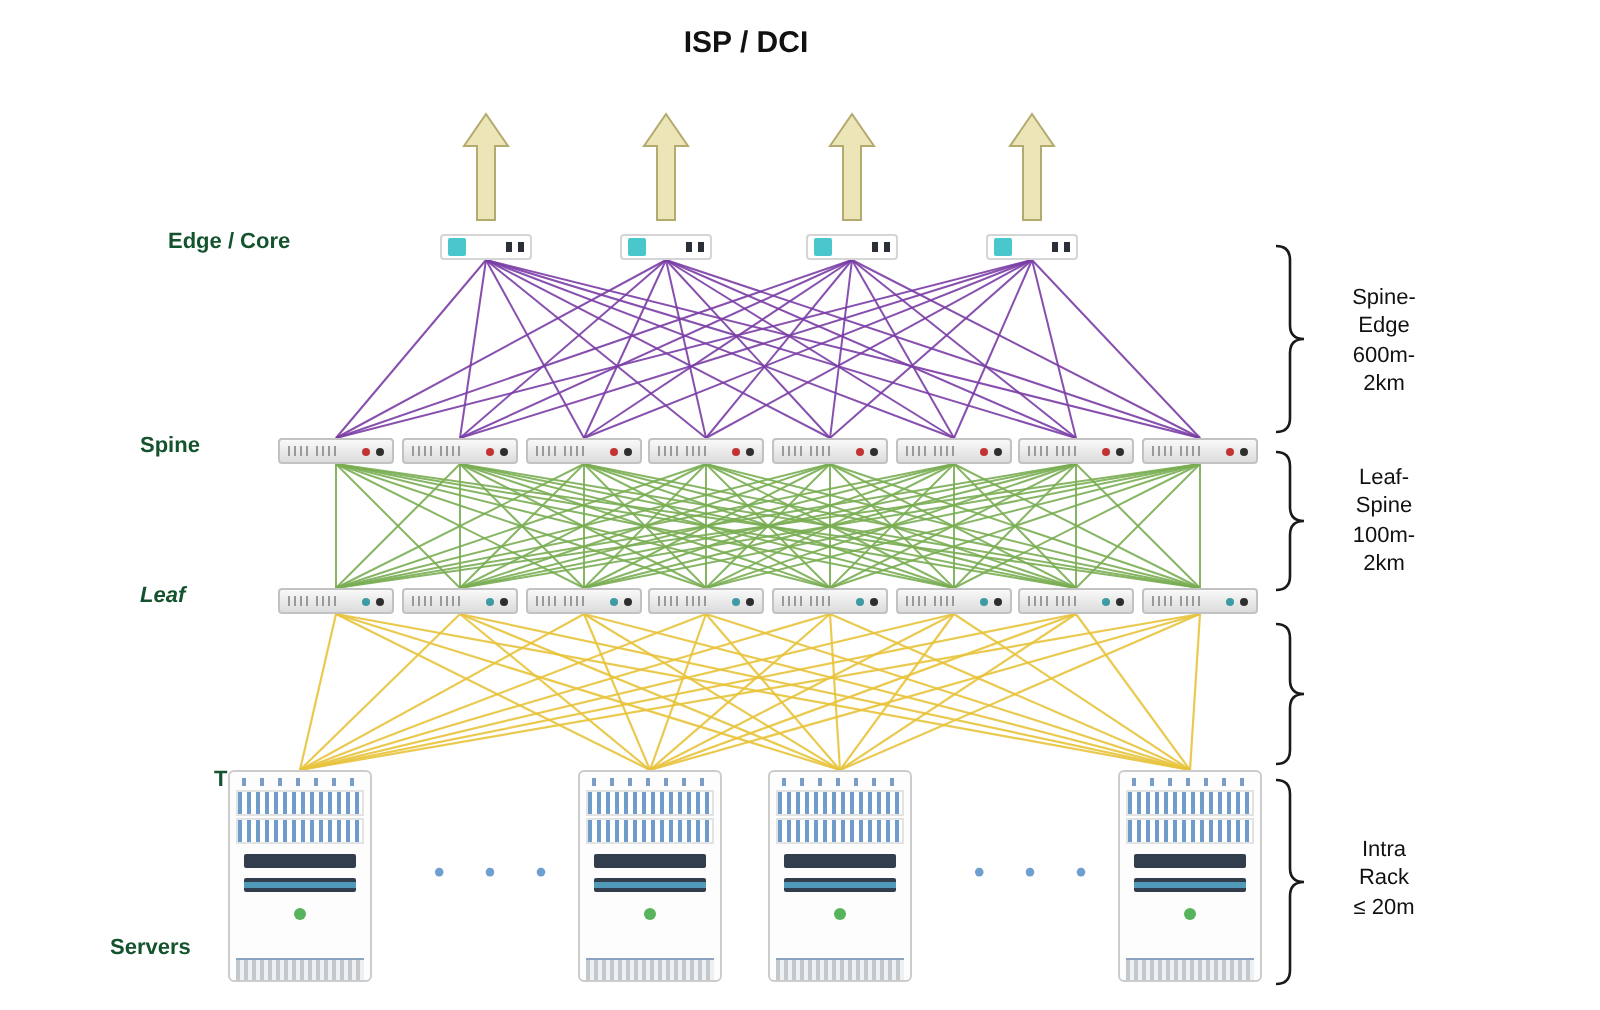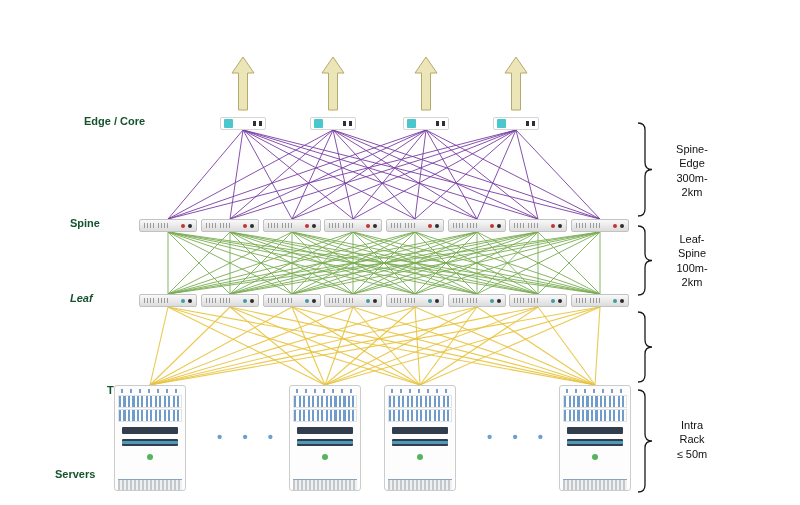--- a/index.html
+++ b/index.html
@@ -199,20 +199,21 @@
       <polygon points="243,57 254,73 247.5,73 247.5,110 238.5,110 238.5,73 232,73" fill="#ebe5b8" stroke="#b5aa6d" stroke-width="1"></polygon>
       <polygon points="333,57 344,73 337.5,73 337.5,110 328.5,110 328.5,73 322,73" fill="#ebe5b8" stroke="#b5aa6d" stroke-width="1"></polygon>
       <polygon points="426,57 437,73 430.5,73 430.5,110 421.5,110 421.5,73 415,73" fill="#ebe5b8" stroke="#b5aa6d" stroke-width="1"></polygon>
       <polygon points="516,57 527,73 520.5,73 520.5,110 511.5,110 511.5,73 505,73" fill="#ebe5b8" stroke="#b5aa6d" stroke-width="1"></polygon>
       <path d="M 638,123 Q 645,123 645,130 L 645,162.5 Q 645,169.5 652,169.5 Q 645,169.5 645,176.5 L 645,209 Q 645,216 638,216" fill="none" stroke="#1a1a1a" stroke-width="1.3"></path>
       <path d="M 638,226 Q 645,226 645,233 L 645,253.5 Q 645,260.5 652,260.5 Q 645,260.5 645,267.5 L 645,288 Q 645,295 638,295" fill="none" stroke="#1a1a1a" stroke-width="1.3"></path>
       <path d="M 638,312 Q 645,312 645,319 L 645,340 Q 645,347 652,347 Q 645,347 645,354 L 645,375 Q 645,382 638,382" fill="none" stroke="#1a1a1a" stroke-width="1.3"></path>
       <path d="M 638,390 Q 645,390 645,397 L 645,434 Q 645,441 652,441 Q 645,441 645,448 L 645,485 Q 645,492 638,492" fill="none" stroke="#1a1a1a" stroke-width="1.3"></path>
     </svg>
 
+  <div class="title">ISP / DCI</div>
 
   <div class="layer-label lbl-edge">Edge / Core</div>
   <div class="layer-label lbl-spine">Spine</div>
   <div class="layer-label lbl-leaf">Leaf</div>
   <div class="layer-label lbl-tor">TOR</div>
   <div class="layer-label lbl-servers">Servers</div>
 
   <div id="edge-row">
       <div class="edge-device" style="left: 220px; top: 117px;">
         <div class="edge-chip"></div>
@@ -376,22 +377,22 @@
         <div class="rack-led"></div>
         <div class="rack-base"></div>
       </div>
     </div>
 
   <div class="ellipsis e1">• • •</div>
   <div class="ellipsis e2">• • •</div>
 
   <div class="annot a1">Spine-
 Edge
-300m-
+600m-
 2km</div>
   <div class="annot a2">Leaf-
 Spine
 100m-
 2km</div>
   <div class="annot a4">Intra
 Rack
-≤ 50m</div>
+≤ 20m</div>
 </div>
 
 </body></html>

